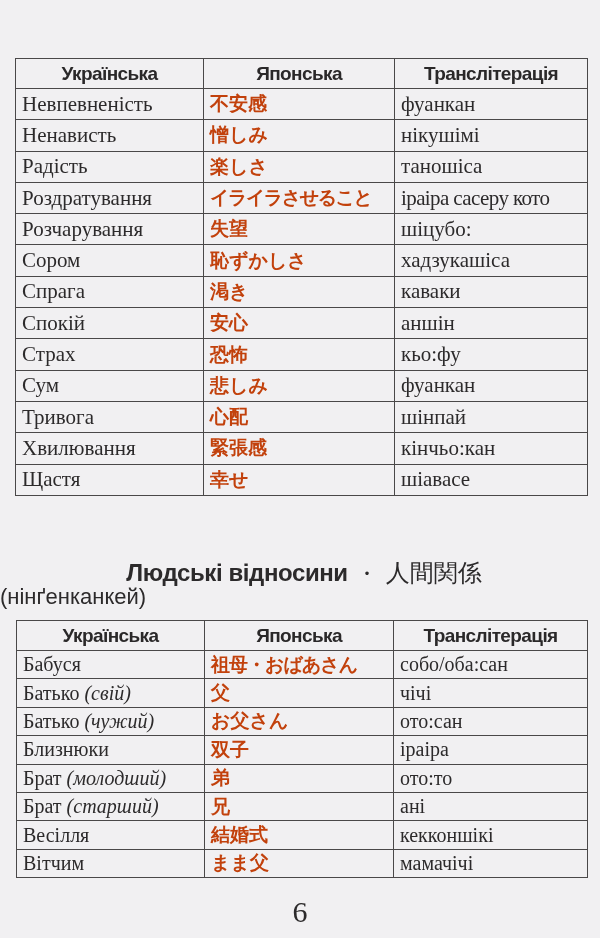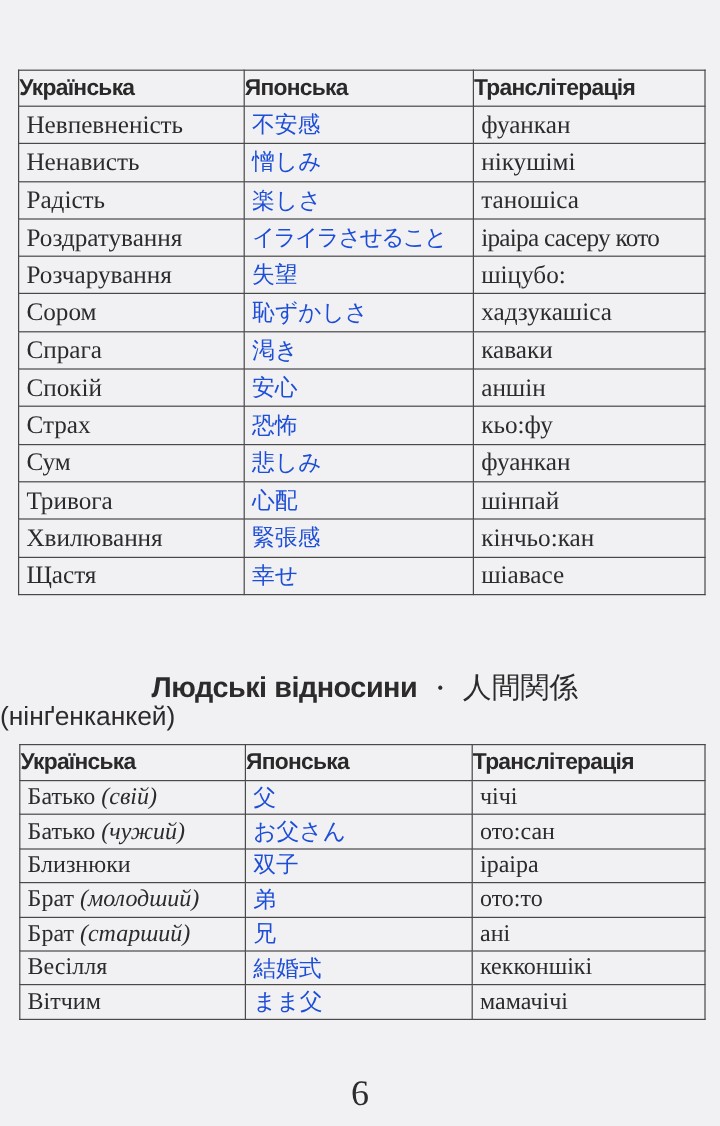--- a/index.html
+++ b/index.html
@@ -21,36 +21,36 @@
     padding: 0 0 0 6px;
     text-align: left;
     white-space: nowrap;
     overflow: hidden;
     vertical-align: middle;
   }
   table.vocab th {
     font-family: "Liberation Sans", "DejaVu Sans", sans-serif;
     font-weight: bold;
     font-size: 19px;
-    text-align: left;
+    text-align: center;
     padding: 0;
     letter-spacing: -0.6px;
     color: #2a2829;
   }
   #t1 { left: 15px; top: 58px; width: 572px; }
   #t1 th { height: 29px; }
   #t1 td { height: 30.3px; font-size: 21px; margin-top: 16px; }
   #t2 { left: 16px; top: 620px; width: 571px; }
   #t2 th { height: 29px; }
   #t2 td { height: 27.4px; font-size: 20px; }
   td.jp {
     font-family: "DejaVu Sans", sans-serif;
-    font-weight: 400;
+    font-weight: 700;
     font-size: 19px !important;
-    color: #1d4ed8;
+    color: #c2410c;
   }
   .note { font-style: italic; }
   .section-title {
     position: absolute; left: 4px; width: 600px; top: 560px;
     text-align: center;
     line-height: 26px;
   }
   .section-title .uk {
     font-family: "Liberation Sans", "DejaVu Sans", sans-serif;
     font-weight: bold; font-size: 24px; letter-spacing: -0.4px;
@@ -172,20 +172,25 @@
     </colgroup>
   <thead>
     <tr>
       <th>Українська</th>
       <th>Японська</th>
       <th>Транслітерація</th>
     </tr>
   </thead>
   <tbody>
     <tr>
+        <td><span>Бабуся</span><span class="note"></span></td>
+        <td class="jp" style="letter-spacing:-1px">祖母・おばあさん</td>
+        <td>собо/оба:сан</td>
+      </tr>
+    <tr>
         <td><span>Батько </span><span class="note">(свій)</span></td>
         <td class="jp">父</td>
         <td>чічі</td>
       </tr>
     <tr>
         <td><span>Батько </span><span class="note">(чужий)</span></td>
         <td class="jp">お父さん</td>
         <td>ото:сан</td>
       </tr>
     <tr>

